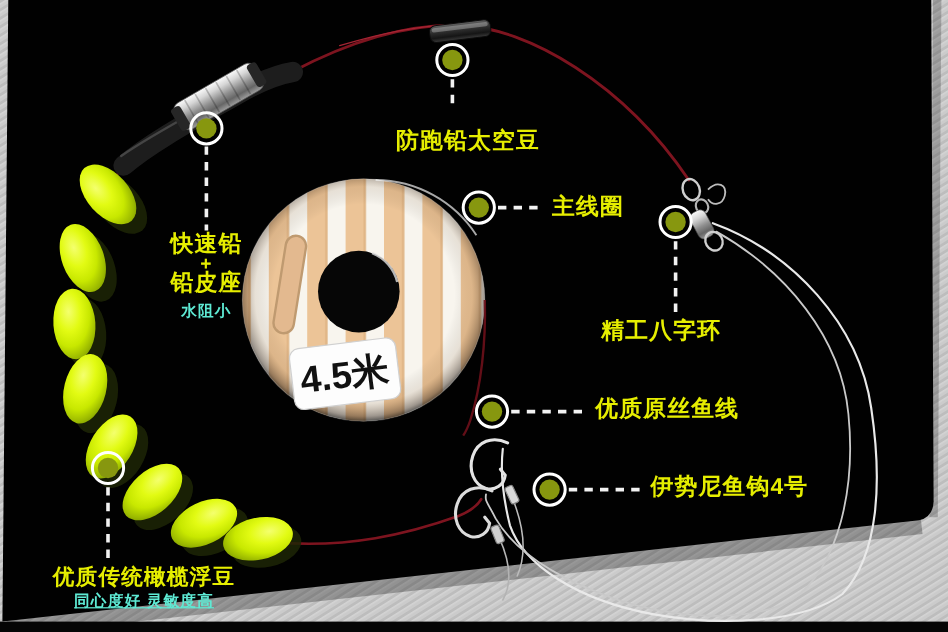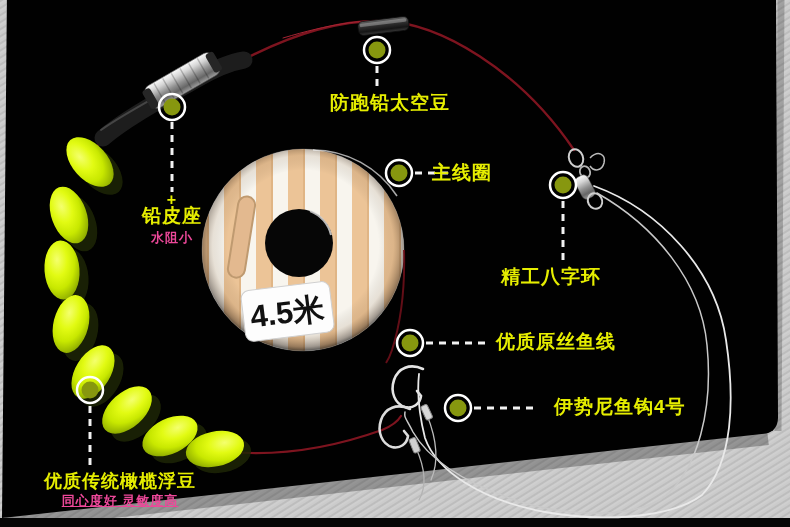--- a/index.html
+++ b/index.html
@@ -9,21 +9,21 @@
   }
   .stage svg{position:absolute;left:0;top:0;}
   .lbl{
     position:absolute;font-weight:bold;color:#e6ee00;
     white-space:nowrap;letter-spacing:1px;line-height:1.1;
   }
   .lbl.center{text-align:center;}
   .fs19{font-size:19px;}
   .fs18{font-size:18px;}
   .plus{font-size:16px;line-height:12px;}
-  .note{font-size:13px;font-weight:bold;color:#ec4899;letter-spacing:1px;line-height:16px;}
+  .note{font-size:13px;font-weight:bold;color:#5eead4;letter-spacing:1px;line-height:16px;}
 </style>
 </head>
 <body>
 
 <div class="stage">
 
 <svg width="790" height="527" viewBox="0 0 790 527">
   <defs>
     <pattern id="bgStripes" width="6" height="6" patternUnits="userSpaceOnUse" patternTransform="rotate(-32)">
       <rect width="6" height="6" fill="#cbcbcb"></rect>
@@ -195,34 +195,35 @@
             <circle cx="458" cy="408" r="8.5" fill="#87970f"></circle>
       </g>
       <g>
         <circle cx="90" cy="390" r="13" fill="none" stroke="#fff" stroke-width="2.5"></circle>
             <circle cx="90" cy="390" r="8.5" fill="#87970f"></circle>
       </g>
     </g>
   </g>
 </svg>
 
-<div class="lbl center fs19" style="left:290px;top:93px;width:200px;">防跑铅太空豆</div>
-
-<div class="lbl fs19" style="left:432px;top:163px;">主线圈</div>
+<div class="lbl center fs19" style="left:290px;top:108px;width:200px;">防跑铅太空豆</div>
+
+<div class="lbl fs19" style="left:460px;top:163px;">主线圈</div>
 
 <div class="lbl center" style="left:95px;top:194px;width:154px;">
+  <div class="fs19">快速铅</div>
   <div class="plus">+</div>
   <div class="fs19">铅皮座</div>
   <div class="note" style="margin-top:3px;">水阻小</div>
 </div>
 
 <div class="lbl center fs19" style="left:451px;top:267px;width:200px;">精工八字环</div>
 
 <div class="lbl fs19" style="left:496px;top:332px;text-align:center;">优质原丝鱼线</div>
 
-<div class="lbl fs19" style="left:554px;top:397px;">伊势尼鱼钩4号</div>
+<div class="lbl fs19" style="left:542px;top:397px;">伊势尼鱼钩4号</div>
 
 <div class="lbl center" style="left:15px;top:472px;width:210px;text-align:center;">
   <div class="fs18">优质传统橄榄浮豆</div>
   <div class="note" style="margin-top:1px;text-decoration:underline;">同心度好 灵敏度高</div>
 </div>
 
 </div>
 
 </body></html>

